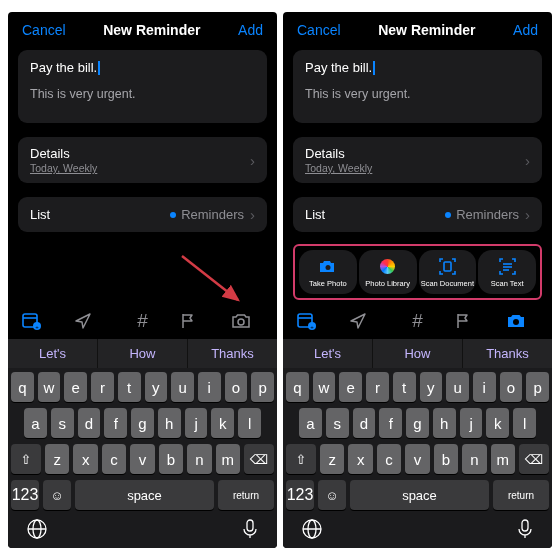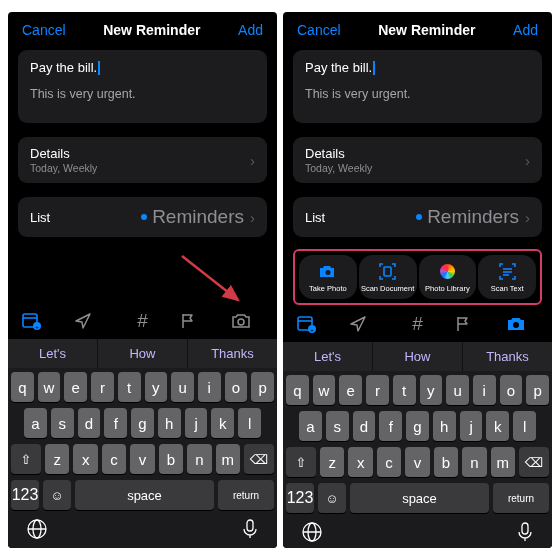--- a/index.html
+++ b/index.html
@@ -50,25 +50,25 @@
     background: #1c1c1e;
     border-radius: 9px;
     margin-top: 14px;
     padding: 9px 12px;
     display: flex;
     align-items: center;
     font-size: 13px;
     color: #fff;
     position: relative;
   }
-  .row-card .sub { color: #8e8e93; font-size: 10.5px; margin-top: 1px; }
+  .row-card .sub { color: #8e8e93; font-size: 10.5px; margin-top: 1px; text-decoration: underline; }
   .row-card .chev { color: #5a5a5f; font-size: 15px; margin-left: 6px; }
   .row-card .spacer { flex: 1; }
   .dot { width:6px; height:6px; border-radius:50%; background:#0a84ff; margin-right:5px; }
-  .list-val { color:#8e8e93; font-size:19px; }
+  .list-val { color:#8e8e93; font-size:13px; }
   
   .attach-row {
     display: flex;
     gap: 2px;
     margin-top: 12px;
     padding: 4px;
     border: 2px solid #d23b6a;
     border-radius: 6px;
   }
   .attach-btn {
@@ -327,32 +327,32 @@
         <span class="aicon">
           <svg width="18" height="14" viewBox="0 0 18 14">
               <path d="M1 3 h3 l1 -2 h6 l1 2 h3 v9 h-14 Z" fill="#0a84ff"></path>
               <circle cx="9" cy="7.5" r="2.5" fill="#1c1c1e"></circle>
             </svg>
         </span>
         <span>Take Photo</span>
       </div>
       <div class="attach-btn">
         <span class="aicon">
+            <span class="flower"></span>
+          </span>
+        <span>Photo Library</span>
+      </div>
+      <div class="attach-btn">
+        <span class="aicon">
           <svg width="17" height="17" viewBox="0 0 17 17" fill="none" stroke="#0a84ff" stroke-width="1.6">
               <path d="M1 4 V1 H4 M13 1 H16 V4 M16 13 V16 H13 M4 16 H1 V13"></path>
               <rect x="5" y="4" width="7" height="9" rx="1"></rect>
             </svg>
         </span>
         <span>Scan Document</span>
-      </div>
-      <div class="attach-btn">
-        <span class="aicon">
-            <span class="flower"></span>
-          </span>
-        <span>Photo Library</span>
       </div>
       <div class="attach-btn">
         <span class="aicon">
           <svg width="17" height="17" viewBox="0 0 17 17" fill="none" stroke="#0a84ff" stroke-width="1.6">
               <path d="M1 4 V1 H4 M13 1 H16 V4 M16 13 V16 H13 M4 16 H1 V13"></path>
               <line x1="4" y1="6" x2="13" y2="6"></line>
               <line x1="4" y1="9" x2="13" y2="9"></line>
               <line x1="4" y1="12" x2="10" y2="12"></line>
             </svg>
         </span>

